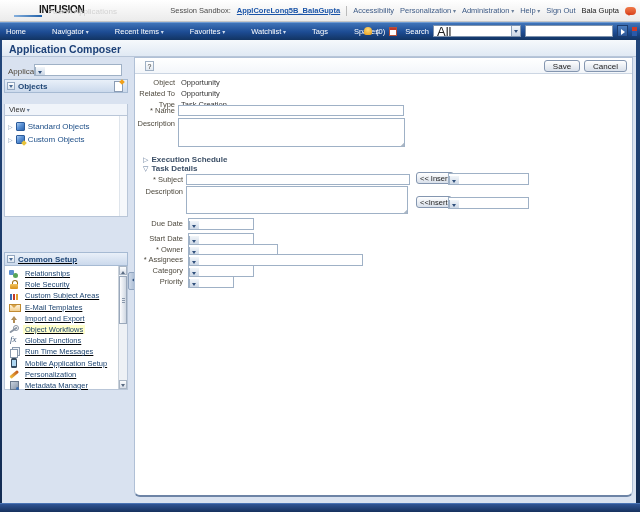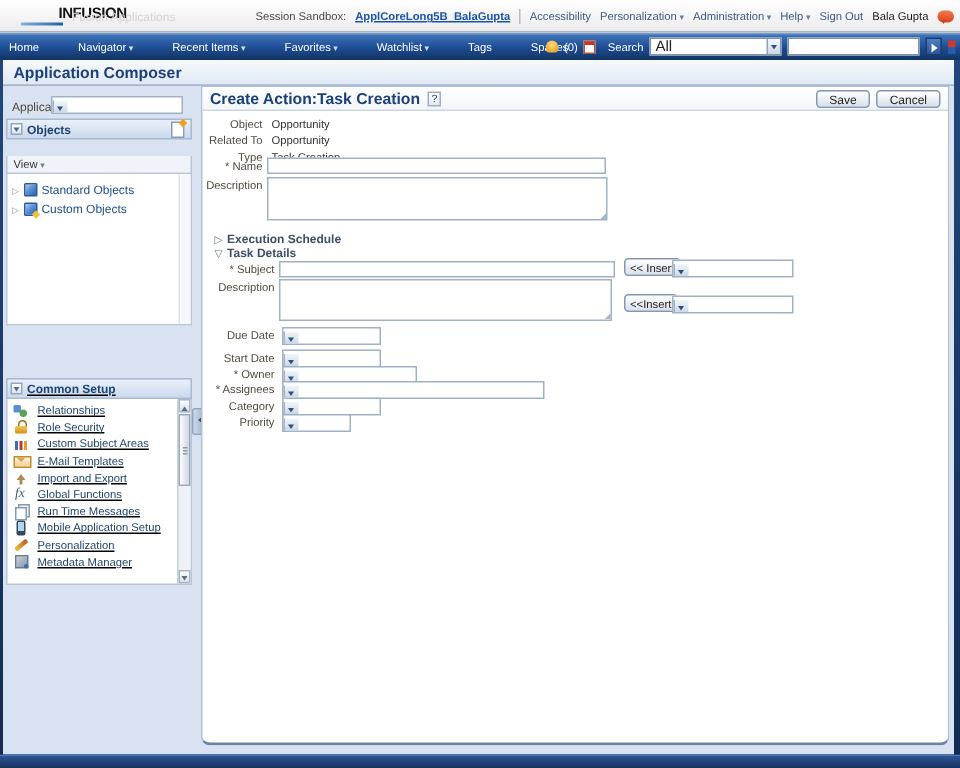--- a/index.html
+++ b/index.html
@@ -37,21 +37,21 @@
   .nav-item { cursor:pointer; }
   .nav-item.menu::after { color:#cfdcef; }
   .nav-right { position:absolute; right:3px; top:0; height:18px; display:flex;
           align-items:center; gap:4px; font-size:7.5px; color:#fff; }
   .bell { width:8px; height:8px; background:radial-gradient(circle at 50% 35%,#ffd977,#e29a19);
           border-radius:50% 50% 2px 2px; }
   .cal { width:8px; height:9px; background:#fff; border:1px solid #b5533c;
           box-shadow:inset 0 2px 0 #c0392b; }
   .nsel { width:88px; height:12px; background:#fff; border:1px solid #7f93ad;
           display:flex; align-items:center; color:#222; }
-  .nsel-text { flex:1; padding-left:3px; font-size:10px; }
+  .nsel-text { flex:1; padding-left:3px; font-size:13px; }
   .arrbox { width:9px; height:100%; background:linear-gradient(#f2f6fa,#cdd8e6);
           border-left:1px solid #8fa3bb; position:relative; }
   .arrbox::before { content:""; position:absolute; left:2px; top:4px;
           border:2.5px solid transparent; border-top:3px solid #30507c; }
   .ninput { width:88px; height:12px; background:#fff; border:1px solid #7f93ad;
           font-size:7.5px; padding:0 2px; }
   .ngo { width:11px; height:12px; background:linear-gradient(#4d7fc0,#2a5596);
           border:1px solid #1c3c6e; position:relative; }
   .ngo::before { content:""; position:absolute; left:3px; top:3px;
           border:3px solid transparent; border-left:4px solid #fff; }
@@ -312,20 +312,24 @@
           <span class="lbl">Custom Subject Areas</span>
           </div>
         <div class="cs-item">
           <span class="ci ci-mail"></span>
           <span class="lbl">E-Mail Templates</span>
           </div>
         <div class="cs-item">
           <span class="ci ci-imp"></span>
           <span class="lbl">Import and Export</span>
           </div>
+        <div class="cs-item selected">
+          <span class="ci ci-wf"></span>
+          <span class="lbl">Object Workflows</span>
+          </div>
         <div class="cs-item">
           <span class="ci ci-fx"></span>
           <span class="lbl">Global Functions</span>
           </div>
         <div class="cs-item">
           <span class="ci ci-msg"></span>
           <span class="lbl">Run Time Messages</span>
           </div>
         <div class="cs-item">
           <span class="ci ci-mob"></span>
@@ -344,21 +348,20 @@
           <span class="vsb-thumb"></span>
           <span class="vsb-btn down"></span>
         </div>
       </div>
     </div>
 
     <div class="splitter"></div>
 
     <div class="main-panel">
       <div class="mhdr">
-        <span class="main-title">Create Action:Task Creation</span>
         <span class="help-box"></span>
         <span class="sp"></span>
         <button class="btn">Save</button>
         <button class="btn">Cancel</button>
       </div>
 
       <div class="srow" style="top:19px;">
         <span class="flabel">Object</span>
         <span class="fvalue">Opportunity</span>
       </div>

